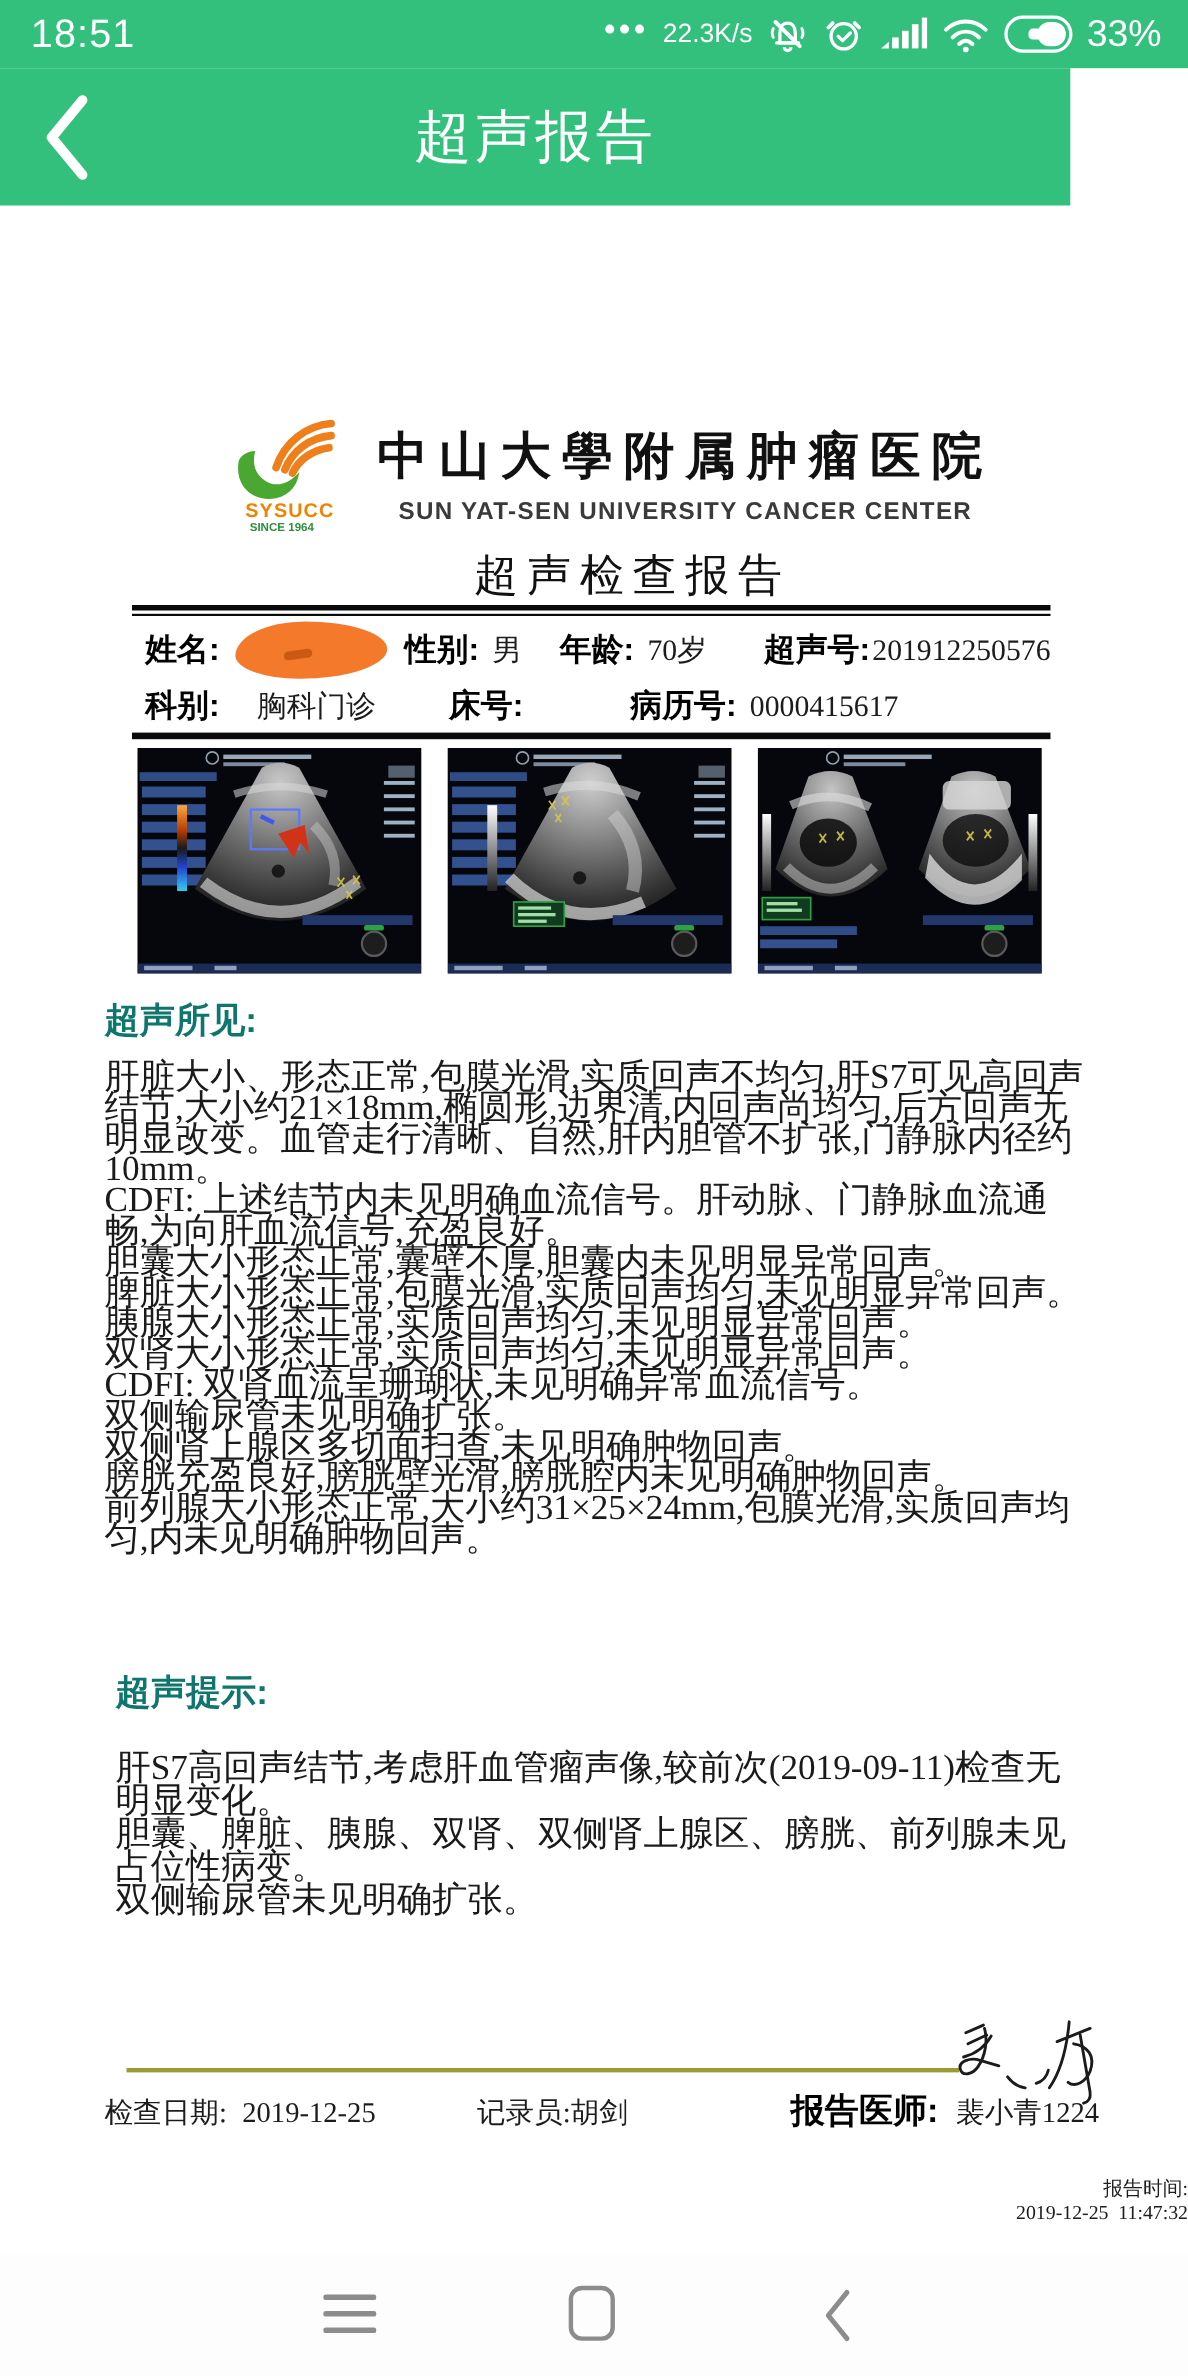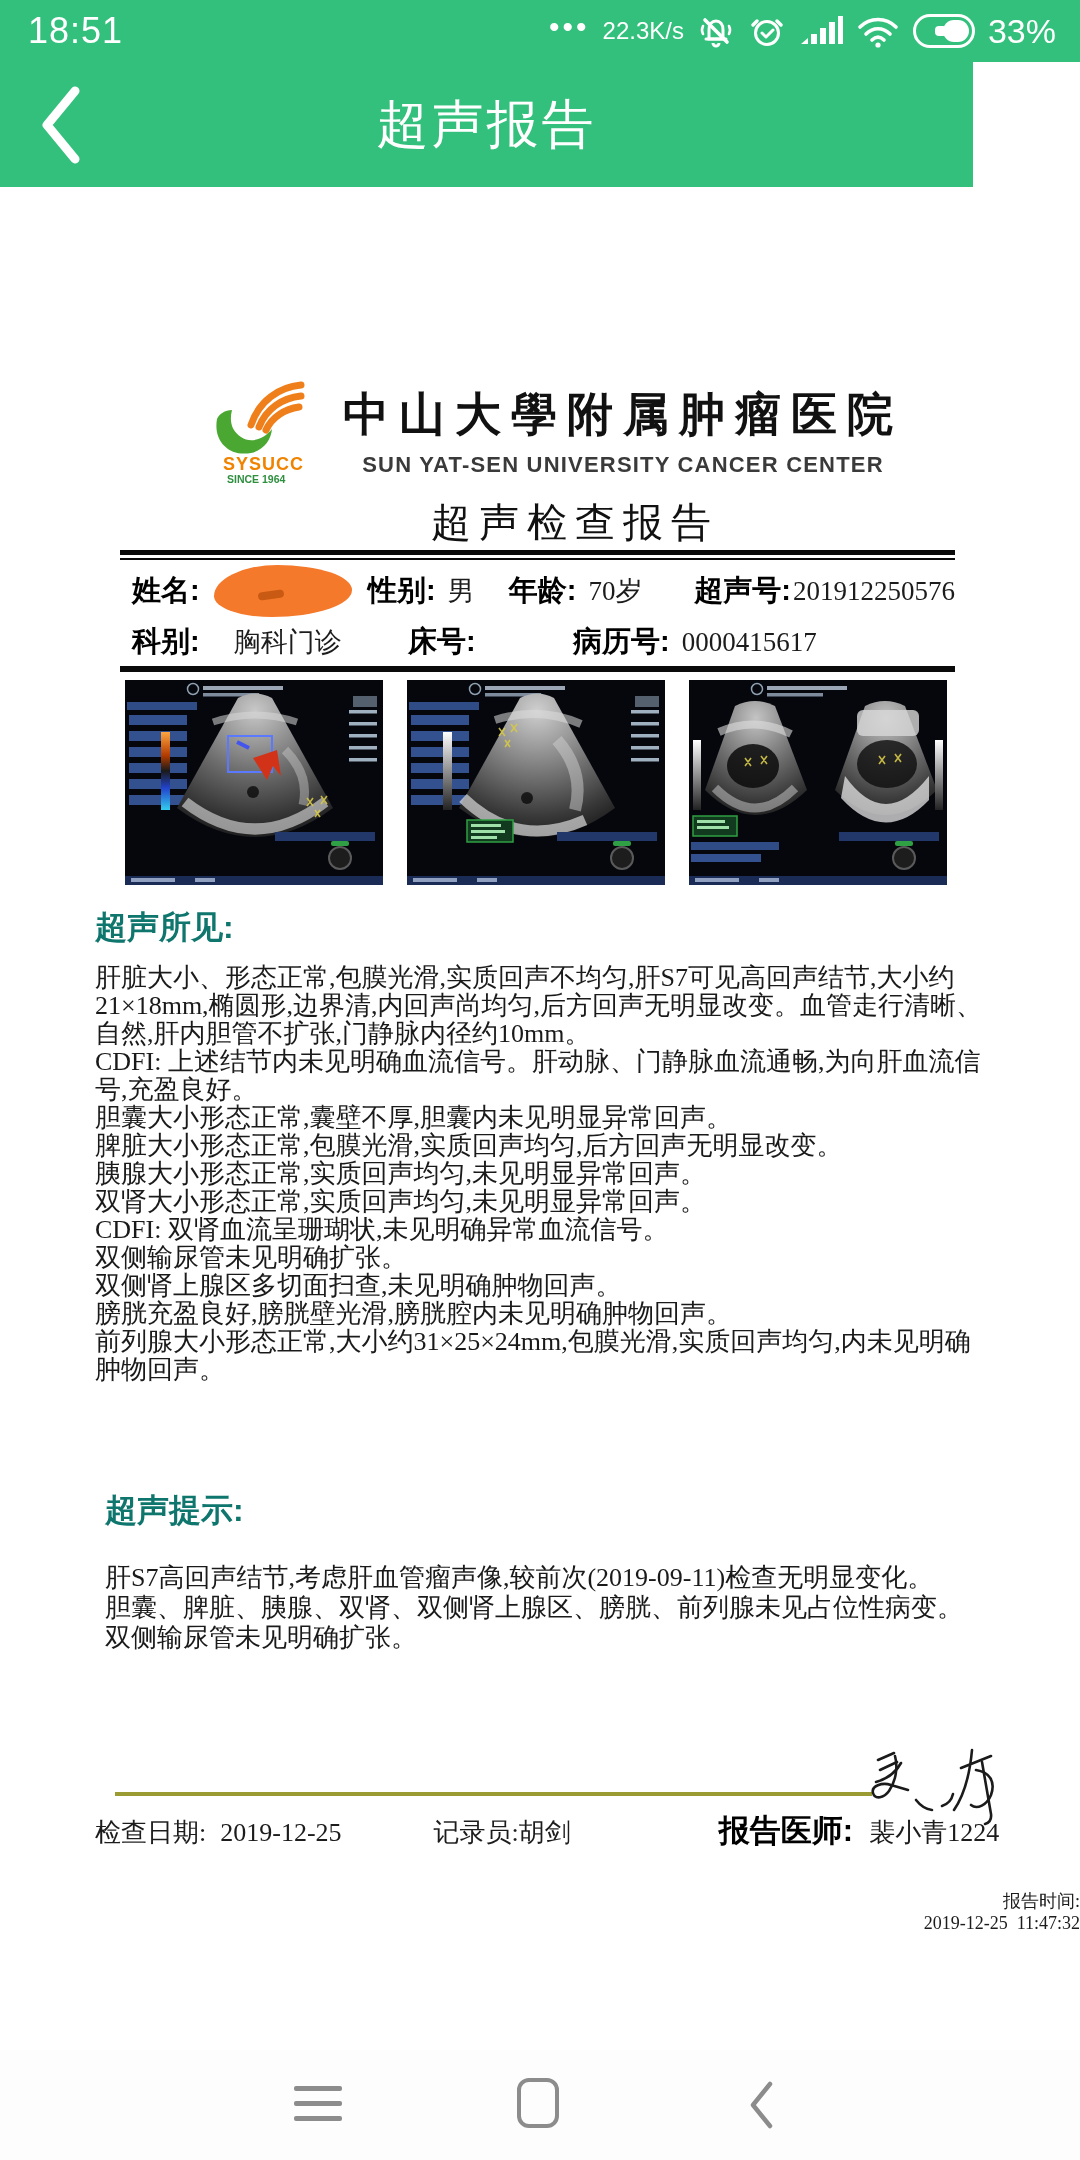--- a/index.html
+++ b/index.html
@@ -50,21 +50,21 @@
   .pval{font-family:"Liberation Serif",serif;font-size:27px;margin-left:12px;white-space:nowrap;}
   .name-blob{display:inline-block;margin-left:14px;width:138px;height:52px;background:#f5792b;
     border-radius:46% 54% 58% 42% / 60% 48% 52% 40%;position:relative;}
   .name-blob::after{content:"";position:absolute;left:44px;top:26px;width:26px;height:8px;background:#c85a14;border-radius:4px;transform:rotate(-8deg);}
   
   .usrow{margin:8px 120px 0 125px;display:flex;gap:24px;}
   .usimg{width:258px;height:205px;background:#05070d;position:relative;overflow:hidden;}
   
   .findings{margin:21px 95px 0 95px;}
   .sec-h{font-size:32px;font-weight:bold;color:#0f766e;}
-  .body-text{margin-top:14px;font-family:"Liberation Serif",serif;font-size:26px;line-height:28px;color:#1a1a1a;}
+  .body-text{margin-top:14px;font-family:"Liberation Serif",serif;font-size:32px;line-height:28px;color:#1a1a1a;}
   .body-text div{margin:0;}
   .impression{margin:105px 95px 0 105px;}
   .impression .body-text{margin-top:30px;line-height:30px;}
   
   .footer{position:relative;margin-top:139px;}
   .rule-olive{margin-left:115px;width:757px;height:4px;background:#9b9b33;}
   .frow1{margin:14px 0 0 95px;display:flex;align-items:baseline;font-family:"Liberation Serif",serif;font-size:26px;}
   .frow1 .rec{margin-left:92px;}
   .frow1 .doc-label{margin-left:148px;font-family:"Liberation Sans",sans-serif;font-weight:bold;font-size:31px;color:#000;}
   .frow1 .doc-name{margin-left:16px;}
@@ -339,21 +339,21 @@
       </svg>
     </div>
   </div>
 
   <div class="findings">
     <div class="sec-h">超声所见:</div>
     <div class="body-text">
       <div>肝脏大小、形态正常,包膜光滑,实质回声不均匀,肝S7可见高回声结节,大小约21×18mm,椭圆形,边界清,内回声尚均匀,后方回声无明显改变。血管走行清晰、自然,肝内胆管不扩张,门静脉内径约10mm。</div>
       <div>CDFI: 上述结节内未见明确血流信号。肝动脉、门静脉血流通畅,为向肝血流信号,充盈良好。</div>
       <div>胆囊大小形态正常,囊壁不厚,胆囊内未见明显异常回声。</div>
-      <div>脾脏大小形态正常,包膜光滑,实质回声均匀,后方回声无明显改变。</div>
+      <div>脾脏大小形态正常,包膜光滑,实质回声均匀,未见明显异常回声。</div>
       <div>胰腺大小形态正常,实质回声均匀,未见明显异常回声。</div>
       <div>双肾大小形态正常,实质回声均匀,未见明显异常回声。</div>
       <div>CDFI: 双肾血流呈珊瑚状,未见明确异常血流信号。</div>
       <div>双侧输尿管未见明确扩张。</div>
       <div>双侧肾上腺区多切面扫查,未见明确肿物回声。</div>
       <div>膀胱充盈良好,膀胱壁光滑,膀胱腔内未见明确肿物回声。</div>
       <div>前列腺大小形态正常,大小约31×25×24mm,包膜光滑,实质回声均匀,内未见明确肿物回声。</div>
     </div>
   </div>
 

